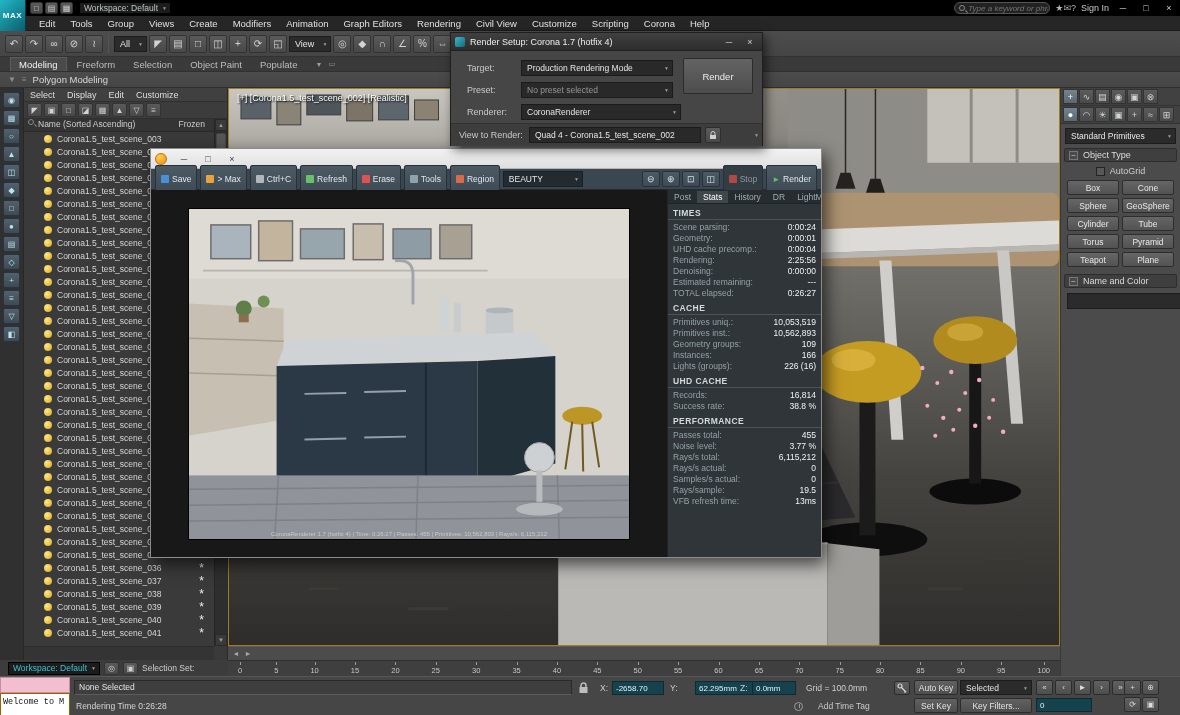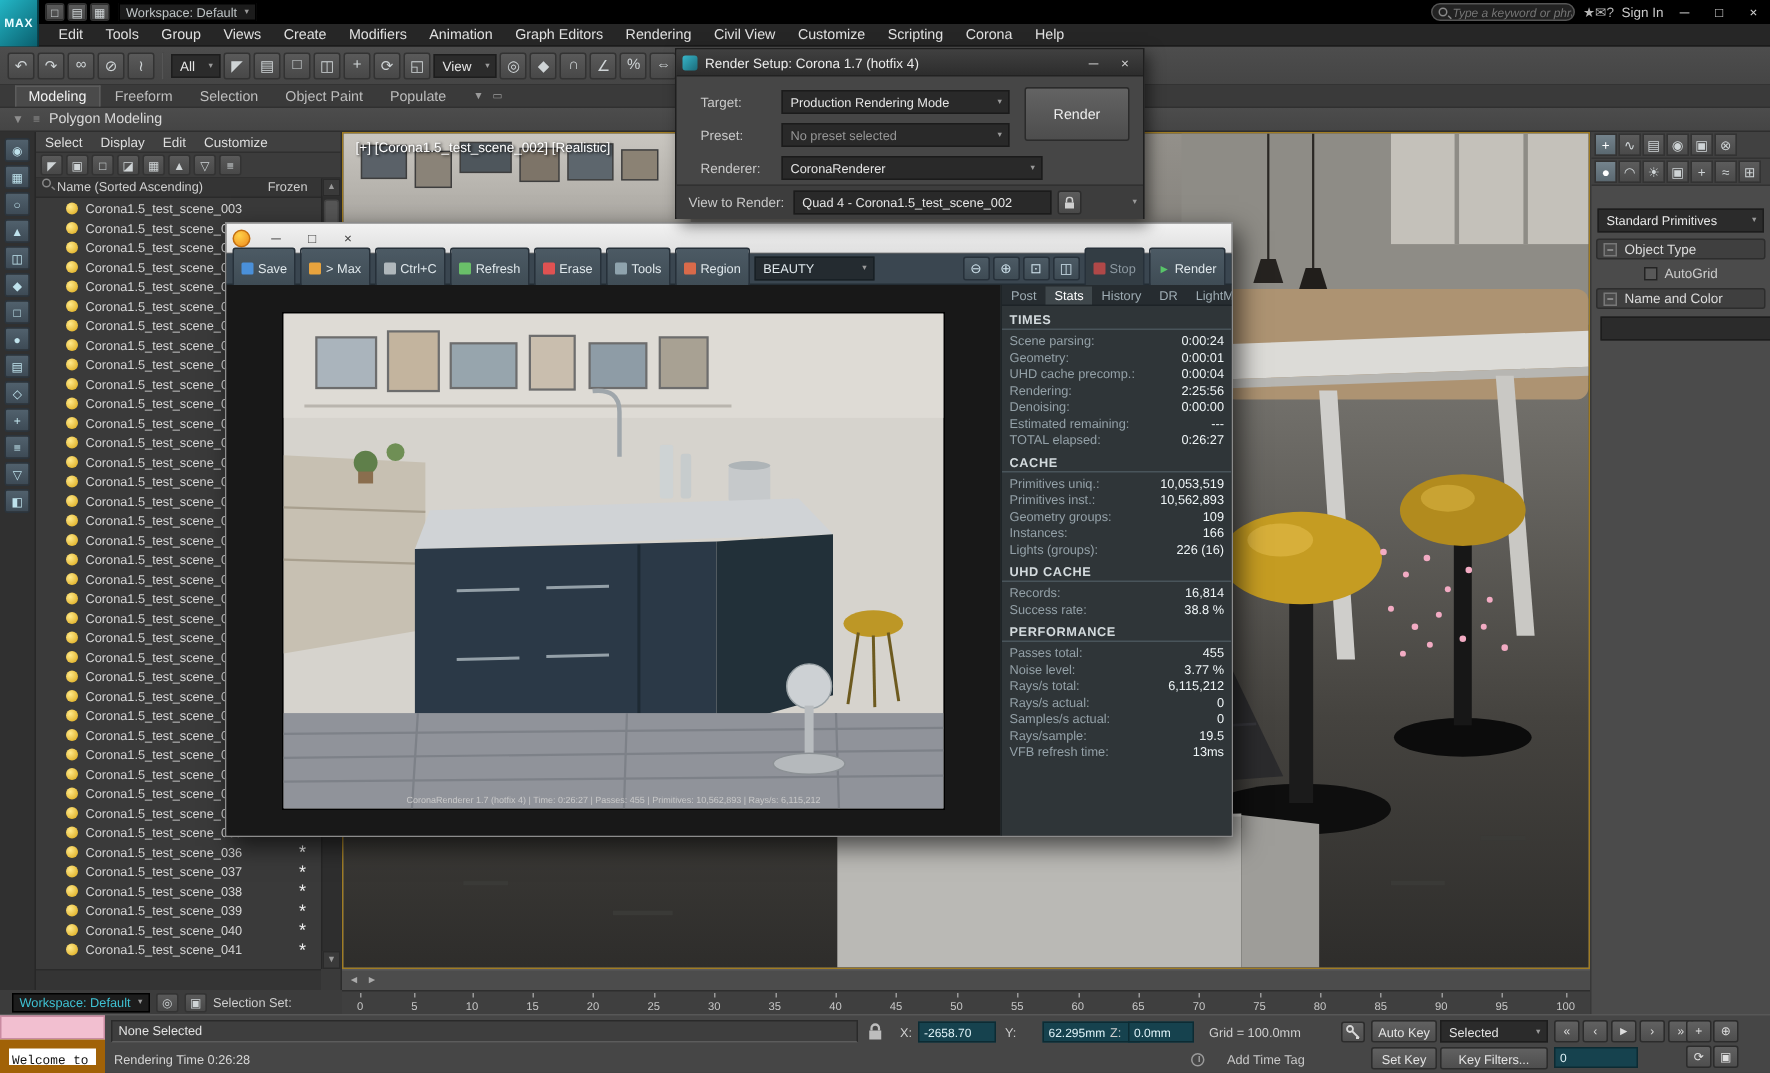--- a/index.html
+++ b/index.html
@@ -98,21 +98,21 @@
 .vfb-tab{padding:1px 6px;font-size:8.5px;color:#9fadb4}
 .vfb-tab.active{background:#3f474b;color:#fff}
 .shead{font-weight:bold;font-size:8.5px;color:#d3dadd;padding:4px 5px 1px;border-bottom:1px solid #49545a;margin-bottom:2px;letter-spacing:.4px}
 .srow{display:flex;justify-content:space-between;padding:0 5px;font-size:8.5px;line-height:11px}
 .sl{color:#94a1a8}.sv{color:#eef4f6}
 
 .cp{left:1060px;top:88px;width:120px;height:588px;background:#4b4b4b;border-left:1px solid #383838;z-index:10}
 .cp-tabs{display:flex;gap:1px;padding:1px 2px;background:#414141;border-bottom:1px solid #333}
 .cpt{width:15px;height:15px;display:flex;align-items:center;justify-content:center;background:linear-gradient(#5c5c5c,#4a4a4a);border:1px solid #333;color:#cfd4d6;font-size:9px}
 .cpt.active{background:linear-gradient(#74838c,#5a6870);color:#fff}
-.cp-sel{height:16px;margin:15px 4px 2px;background:#2b2b2b;border:1px solid #1d1d1d;color:#e8e8e8;font-size:8.5px;display:flex;align-items:center;padding:0 14px 0 5px;position:relative}
+.cp-sel{height:16px;margin:4px 4px 2px;background:#2b2b2b;border:1px solid #1d1d1d;color:#e8e8e8;font-size:8.5px;display:flex;align-items:center;padding:0 14px 0 5px;position:relative}
 .roll{margin:4px 3px 0;background:#3f3f3f;border:1px solid #2d2d2d;border-radius:2px;color:#dcdcdc;font-size:9px;height:14px;display:flex;align-items:center;padding:0 4px;gap:5px}
 .roll .minus{width:9px;height:9px;border:1px solid #777;color:#ccc;font-size:8px;line-height:7px;text-align:center;background:#4a4a4a}
 .cp-auto{display:flex;align-items:center;justify-content:center;gap:5px;color:#cccccc;font-size:9px;padding:4px 0 1px}
 .cp-check{width:9px;height:9px;background:#585858;border:1px solid #232323}
 .cp-grid{display:grid;grid-template-columns:1fr 1fr;gap:3px;padding:3px 6px}
 .cp-btn{height:15px;background:linear-gradient(#666,#525252);border:1px solid #2d2d2d;border-radius:2px;color:#e9e9e9;font-size:8.5px;display:flex;align-items:center;justify-content:center}
 .cp-name{display:flex;gap:4px;padding:5px 6px;align-items:center}
 .cp-name input{flex:1;height:16px;background:#2b2b2b;border:1px solid #1d1d1d;color:#e8e8e8;font-size:8.5px;padding:0 3px;font-family:"Liberation Sans",sans-serif}
 
 .tslider{left:228px;top:646px;width:832px;height:14px;background:#4c4c4c;border-top:1px solid #5a5a5a;display:flex;align-items:center;padding:0 2px;z-index:5}
@@ -123,21 +123,21 @@
 .tick{position:relative;color:#c6c6c6;font-size:7.5px;padding-top:5px}
 .tick::before{content:"";position:absolute;top:1px;left:50%;width:1px;height:3px;background:#9a9a9a}
 
 .wsrow{left:0;top:660px;width:228px;height:16px;background:#3c3c3c;display:flex;align-items:center;gap:4px;padding:0 2px;z-index:5}
 .wsrow .wschip{color:#3fc1d3;height:13px}
 .wsrow .ti{width:15px;height:13px;font-size:8px}
 .wsrow .lbl{color:#cfcfcf;font-size:8.5px}
 
 .sb{left:0;top:676px;width:1180px;height:39px;background:#464646;border-top:1px solid #575757;z-index:5}
 .mxr{position:absolute;left:0;top:0;width:70px;height:16px;background:#f2bfd0;border:1px solid #c98ba1}
-.mxl{position:absolute;left:0;top:16px;width:70px;height:23px;background:#fff;border:6px solid #a16207;color:#111;font-family:"Liberation Mono",monospace;font-size:8.5px;padding:3px 2px;white-space:nowrap;overflow:hidden}
+.mxl{position:absolute;left:0;top:16px;width:70px;height:23px;background:#fff;border:1px solid #a16207;color:#111;font-family:"Liberation Mono",monospace;font-size:8.5px;padding:3px 2px;white-space:nowrap;overflow:hidden}
 .nsel{position:absolute;left:74px;top:3px;width:498px;height:15px;background:#3e3e3e;border:1px solid #2a2a2a;border-bottom-color:#5c5c5c;color:#e2e2e2;font-size:8.5px;padding:1px 4px}
 .prompt{position:absolute;left:76px;top:24px;color:#d4d4d4;font-size:8.5px}
 .coordlbl{position:absolute;top:6px;color:#cfcfcf;font-size:8.5px}
 .cbox{position:absolute;top:4px;height:14px;background:#16424e;border:1px solid #0c2b33;color:#e0f3f8;font-size:8px;display:flex;align-items:center;padding:0 3px;white-space:nowrap;overflow:hidden}
 .gridlbl{position:absolute;left:806px;top:6px;color:#cfcfcf;font-size:8.5px}
 .atag{position:absolute;left:794px;top:24px;display:flex;gap:15px;color:#c9c9c9;font-size:8.5px;align-items:center}
 .clock{width:9px;height:9px;border:1px solid #9a9a9a;border-radius:50%;position:relative}
 .clock::after{content:"";position:absolute;left:4px;top:1px;width:1px;height:4px;background:#9a9a9a}
 .sbtn{position:absolute;height:15px;background:linear-gradient(#616161,#4e4e4e);border:1px solid #2c2c2c;border-radius:2px;color:#e4e4e4;font-size:8.5px;display:flex;align-items:center;justify-content:center}
 .sdd{position:absolute;height:15px;background:#2b2b2b;border:1px solid #1d1d1d;color:#e4e4e4;font-size:8.5px;display:flex;align-items:center;padding:0 14px 0 5px}
@@ -541,20 +541,33 @@
       </div>
     <div class="cp-sel dd">Standard Primitives</div>
     <div class="roll">
       <span class="minus">−</span>
       <span>Object Type</span>
     </div>
     <div class="cp-auto">
       <span class="cp-check"></span>
       <span>AutoGrid</span>
     </div>
+    <div class="cp-grid">
+
+    <div class="cp-btn">Box</div>
+        <div class="cp-btn">Cone</div>
+        <div class="cp-btn">Sphere</div>
+        <div class="cp-btn">GeoSphere</div>
+        <div class="cp-btn">Cylinder</div>
+        <div class="cp-btn">Tube</div>
+        <div class="cp-btn">Torus</div>
+        <div class="cp-btn">Pyramid</div>
+        <div class="cp-btn">Teapot</div>
+        <div class="cp-btn">Plane</div>
+      </div>
     <div class="roll">
       <span class="minus">−</span>
       <span>Name and Color</span>
     </div>
     <div class="cp-name">
       <input style="">
 
     </div>
   </div>
 
@@ -667,21 +680,21 @@
       <span class="rsd-ico"></span>
       <span class="rsd-title">Render Setup: Corona 1.7 (hotfix 4)</span>
       <span class="rsd-wb">─</span>
       <span class="rsd-wb">×</span>
     </div>
     <span class="rsd-label" style="left:16px;top:30px">Target:</span>
     <div class="rsd-field dd" style="left:70px;top:27px;width:152px">Production Rendering Mode</div>
     <span class="rsd-label" style="left:16px;top:52px">Preset:</span>
     <div class="rsd-field dd muted" style="left:70px;top:49px;width:152px">No preset selected</div>
     <span class="rsd-label" style="left:16px;top:74px">Renderer:</span>
-    <div class="rsd-field dd" style="left:70px;top:71px;width:174px">CoronaRenderer</div>
+    <div class="rsd-field dd" style="left:70px;top:71px;width:160px">CoronaRenderer</div>
     <div class="rsd-render">Render</div>
     <div class="rsd-strip">
       <span class="rsd-label" style="position:static;margin-left:8px">View to Render:</span>
       <div class="rsd-field dd" style="position:static;width:172px;margin-left:6px">Quad 4 - Corona1.5_test_scene_002</div>
       <div class="lockbtn" style="position:static;margin-left:4px">
         <svg width="8" height="9" viewBox="0 0 8 9">
             <rect x="1" y="4" width="6" height="4" fill="#cfcfcf"></rect>
             <path d="M2 4 V2.5 a2 2 0 0 1 4 0 V4" fill="none" stroke="#cfcfcf"></path>
           </svg>
       </div>

